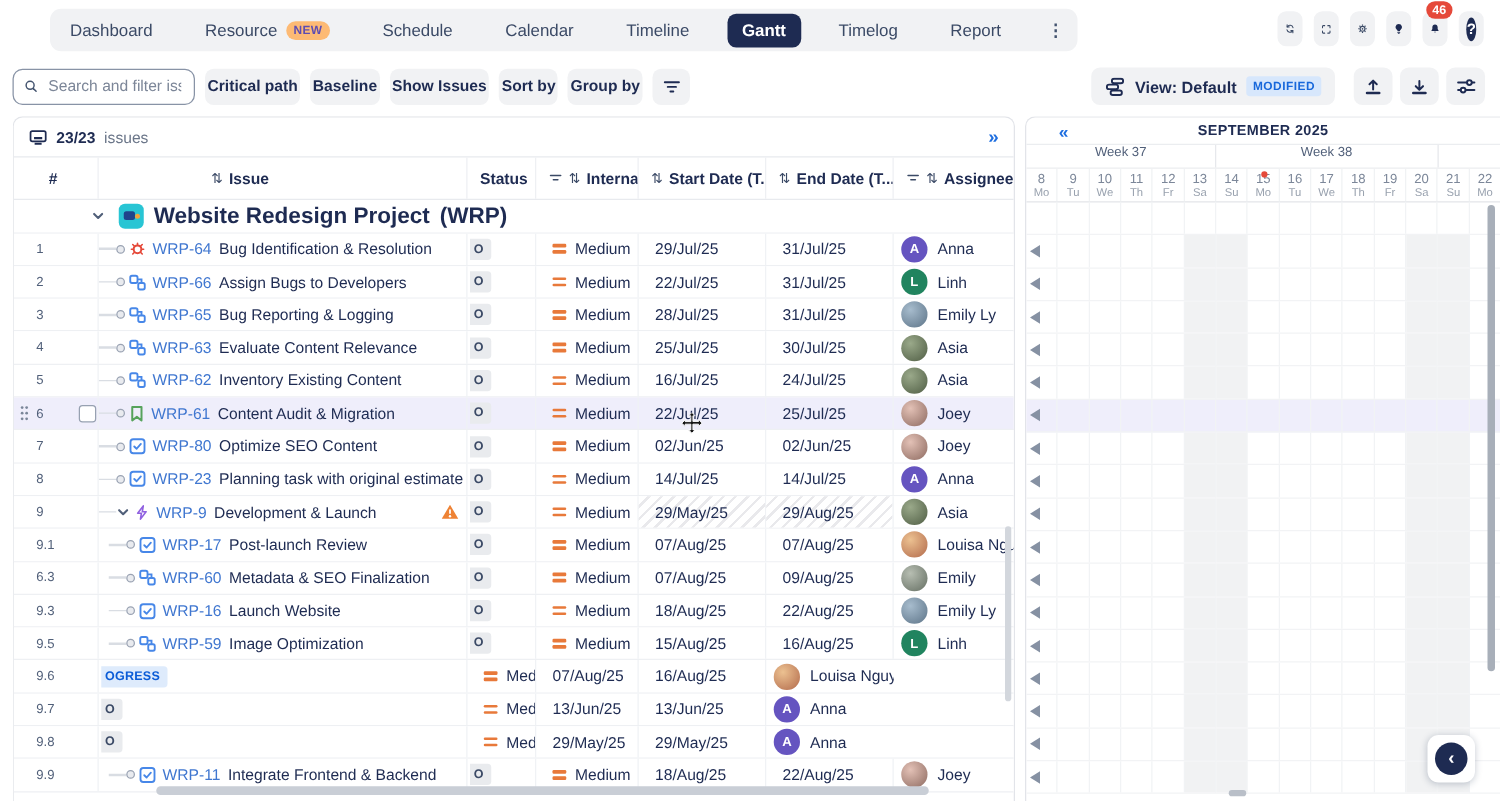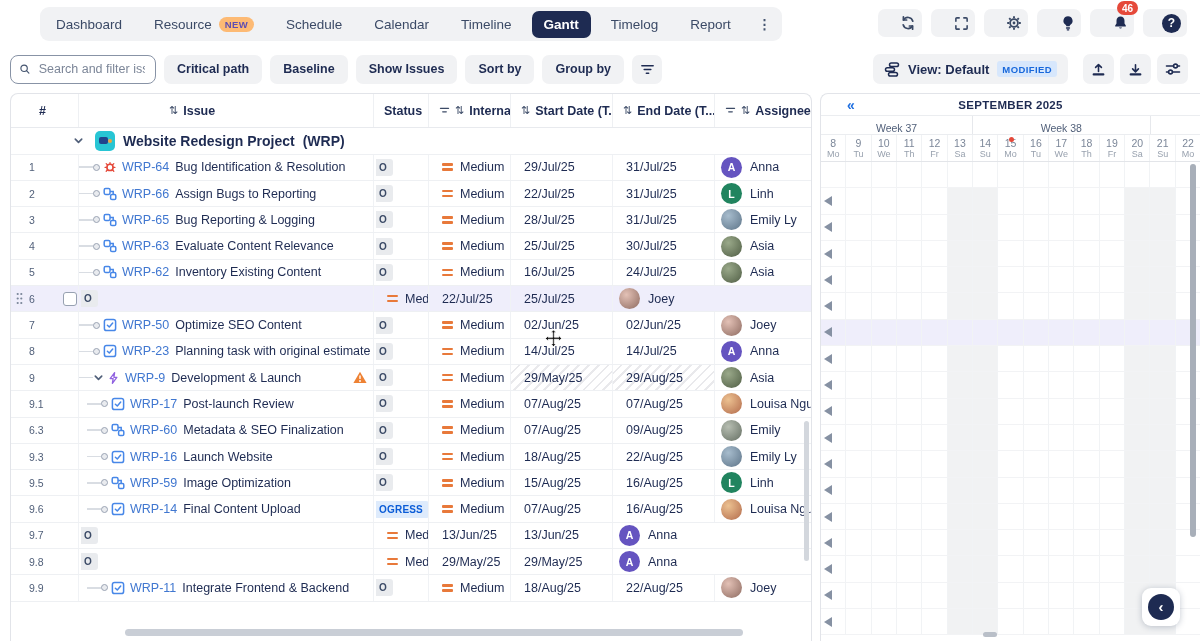--- a/index.html
+++ b/index.html
@@ -4,43 +4,43 @@
 <style>
   html,body{margin:0;padding:0}
   body{
     width:1200px;height:641px;overflow:hidden;position:relative;
     background:#fff;color:#1e2b52;
     font-family:"Liberation Sans",sans-serif;
   }
   
   .topbar{position:relative;height:46px}
   .nav-pill{position:absolute;left:40px;top:7px;display:flex;align-items:center;
-    background:#f1f2f4;border-radius:9px;padding:3px 4px;gap:8px}
+    background:#f1f2f4;border-radius:9px;padding:3px 4px;gap:18px}
   .tab{border:0;background:transparent;font-family:inherit;font-size:13.5px;font-weight:400;
     color:#3b4a66;padding:6px 12px;border-radius:7px;display:flex;align-items:center;gap:7px;cursor:pointer;white-space:nowrap}
   .tab.active{background:#1e2b52;color:#fff;font-weight:700}
   .tab.overflow{padding:6px 7px;font-weight:700;color:#44546f}
   .badge-new{background:#fdba74;color:#5e4db2;font-size:9.5px;font-weight:700;
     padding:2px 6px;border-radius:8px;letter-spacing:.3px}
   .top-icons{position:absolute;right:13px;top:9px;display:flex;gap:9px}
-  .tool-ic{width:44px;height:28px;border-radius:7px;background:#f1f2f4;border:0;
+  .tool-ic{width:20px;height:28px;border-radius:7px;background:#f1f2f4;border:0;
     display:flex;align-items:center;justify-content:flex-end;position:relative;cursor:pointer}
   .notif-badge{position:absolute;top:-8px;right:-4px;background:#e5493a;color:#fff;
     font-size:10px;font-weight:700;padding:1.5px 5px;border-radius:9px}
   .help-circle{width:19px;height:19px;border-radius:50%;background:#1e2b52;color:#fff;
     font-size:12px;font-weight:700;display:flex;align-items:center;justify-content:center}
   
   .toolbar{position:absolute;top:52px;left:0;right:0;height:34px;display:flex;align-items:center;gap:8px;padding-left:10px}
   .search{display:flex;align-items:center;gap:6px;width:146px;height:29px;border:1px solid #8893a6;
     border-radius:8px;padding:0 8px;background:#fff;box-sizing:border-box}
   .search input{border:0;outline:0;width:100%;font-family:inherit;font-size:12.5px;color:#1e2b52;background:transparent}
   .search input::placeholder{color:#7c8698}
   #tb-buttons{display:flex;gap:8px}
   .tb-btn{height:29px;border:0;border-radius:7px;background:#f1f2f4;color:#1e2b52;
-    font-family:inherit;font-weight:700;font-size:12.5px;padding:0 13px;cursor:pointer;white-space:nowrap}
+    font-family:inherit;font-weight:700;font-size:12.5px;padding:0 2px;cursor:pointer;white-space:nowrap}
   .tb-filter{width:30px;height:29px;border:0;border-radius:7px;background:#f1f2f4;
     display:flex;align-items:center;justify-content:center;cursor:pointer}
   .toolbar-right{position:absolute;right:12px;top:2px;display:flex;align-items:center;gap:6px}
   .view-btn{height:30px;display:flex;align-items:center;gap:8px;background:#f1f2f4;border:0;border-radius:7px;
     padding:0 11px;font-family:inherit;font-weight:700;font-size:13px;color:#1e2b52;cursor:pointer;margin-right:9px}
   .mod-badge{background:#d7e7fc;color:#1868db;font-size:9.5px;font-weight:700;padding:2.5px 5px;
     border-radius:3px;letter-spacing:.4px}
   .sq-btn{width:31px;height:30px;border:0;border-radius:7px;background:#f1f2f4;
     display:flex;align-items:center;justify-content:center;cursor:pointer}
   
@@ -84,33 +84,33 @@
     padding:3px 6px 3px 3px;border-radius:0 3px 3px 0;letter-spacing:.2px}
   .chip.prog{background:#deebfc;color:#0b5cd7}
   .c-priority{gap:7px;padding-left:13px}
   .pr-ic{width:11px;display:flex;flex-direction:column;gap:2.5px;flex:none}
   .pr-ic i{height:2.5px;background:#e8793a;border-radius:1px;display:block}
   .c-date{padding-left:13px}
   .c-date.hatched{background:repeating-linear-gradient(135deg,#fff 0 5px,#e9e9ec 5px 7px)}
   .c-assignee{gap:8px;padding-left:6px}
   .avatar{width:21px;height:21px;border-radius:50%;flex:none;display:flex;align-items:center;
     justify-content:center;color:#fff;font-size:10.5px;font-weight:700}
-  .row-project{display:flex;align-items:center;gap:8px;padding-left:62px;font-weight:700;font-size:14px;height:26.6px;border-bottom:1px solid #eef0f3;box-sizing:border-box}
+  .row-project{display:flex;align-items:center;gap:8px;padding-left:62px;font-weight:700;font-size:18px;height:26.6px;border-bottom:1px solid #eef0f3;box-sizing:border-box}
   .proj-avatar{width:20px;height:20px;border-radius:5px;background:#28c5d4;position:relative;flex:none}
   .proj-avatar .pa-bar{position:absolute;left:4px;top:6px;width:9px;height:7px;background:#20448c;border-radius:2px}
   .proj-avatar .pa-dot{position:absolute;right:3px;top:8px;width:4px;height:4px;background:#f2a33c;border-radius:50%}
   .t-vscroll{position:absolute;right:2px;top:327px;width:5px;height:140px;background:#d3d7dd;border-radius:3px}
   
   .gantt-panel{position:absolute;left:810px;right:0;top:0;bottom:0;background:#fff;
     border:1px solid #e2e4e9;border-right:0;border-bottom:0;border-radius:8px 0 0 0;overflow:hidden;box-sizing:border-box}
   .g-month{height:21px;display:flex;align-items:center;justify-content:center;border-bottom:1px solid #ebedf0;
     font-weight:700;font-size:11.5px;letter-spacing:.3px;position:relative}
   .collapse{position:absolute;left:26px;color:#1f6fe0;font-weight:700;font-size:14px;cursor:pointer;line-height:1}
   .g-weeks{height:18px;display:flex;border-bottom:1px solid #ebedf0;font-size:10.5px;color:#505f79}
-  .g-week{display:flex;align-items:flex-end;justify-content:center;border-right:1px solid #e6e8ec;flex:none;box-sizing:border-box}
+  .g-week{display:flex;align-items:flex-start;justify-content:center;border-right:1px solid #e6e8ec;flex:none;box-sizing:border-box}
   .g-days{height:27px;display:flex;border-bottom:1px solid #e3e5e9;position:relative;box-sizing:border-box}
   .g-day{flex:none;width:25.35px;border-right:1px solid #f0f2f4;text-align:center;padding-top:3px;
     line-height:11px;box-sizing:border-box;cursor:pointer}
   .g-day .n{font-size:10.5px;color:#7c8799;display:block}
   .g-day .w{font-size:9px;color:#98a1ae;display:block}
   .today-dot{position:absolute;width:5px;height:5px;border-radius:50%;background:#e5493a;top:2px}
   .g-row{display:flex;height:26.3px;border-bottom:1px solid #f2f3f5;position:relative;box-sizing:border-box}
   .g-row.selected{background:#efeefb}
   .g-cell{flex:none;width:25.35px;border-right:1px solid #f1f3f5;height:100%;box-sizing:border-box}
   .g-cell.we{background:#f1f2f3}
@@ -251,20 +251,30 @@
             <path d="M1.5 4h13M1.5 10h13"></path>
             <circle cx="10.5" cy="4" r="1.9" fill="#fff"></circle>
             <circle cx="5.5" cy="10" r="1.9" fill="#fff"></circle>
           </svg>
       </button>
     </div>
   </div>
 
   <div class="main">
     <section class="table-panel">
+      <div class="panel-head">
+        <svg width="15" height="14" viewBox="0 0 16 15" fill="none" stroke="#1e2b52" stroke-width="1.5">
+            <rect x="1.5" y="2" width="13" height="8.8" rx="1.5"></rect>
+            <path d="M4.5 8h7" stroke-width="1.8"></path>
+            <path d="M5 12.8h6" stroke-width="1.8"></path>
+          </svg>
+        <b>23/23</b>
+        <span class="word">issues</span>
+        <span class="expand">»</span>
+      </div>
       <div class="col-head grid-cols" id="col-head">
           <div class="hc hc-num">
             <span>#</span>
           </div>
           <div class="hc hc-issue">
             <span class="sort-glyph">⇅</span>
             <span>Issue</span>
           </div>
           <div class="hc hc-status">
             <span>Status</span>
@@ -353,21 +363,21 @@
               <span class="t-line"></span>
               <span class="t-dot"></span>
               <span class="type-ic">
                 <svg width="14" height="14" viewBox="0 0 14 14" fill="none" stroke="#4787e8" stroke-width="1.5">
                   <rect x="1.2" y="1.6" width="5.8" height="5.8" rx="1.4"></rect>
                   <rect x="7.6" y="7.4" width="5.2" height="5.2" rx="1.4"></rect>
                   <path d="M7 4.5h3.2V7.4"></path>
                 </svg>
               </span>
               <a class="key">WRP-66</a>
-              <span class="summary">Assign Bugs to Reporting</span>
+              <span class="summary">Assign Bugs to Developers</span>
             </div>
             <div class="cell c-status">
               <span class="chip">O</span>
             </div>
             <div class="cell c-priority">
               <span class="pr-ic">
                 <i></i>
                 <i></i>
               </span>
               <span>Medium</span>
@@ -503,20 +513,31 @@
                   <circle cx="1.7" cy="2" r="1.1"></circle>
                   <circle cx="5.3" cy="2" r="1.1"></circle>
                   <circle cx="1.7" cy="6.5" r="1.1"></circle>
                   <circle cx="5.3" cy="6.5" r="1.1"></circle>
                   <circle cx="1.7" cy="11" r="1.1"></circle>
                   <circle cx="5.3" cy="11" r="1.1"></circle>
                 </svg></span>
               <span class="row-check"></span>
               <span>6</span>
             </div>
+            <div class="cell c-issue">
+              <span class="t-line"></span>
+              <span class="t-dot"></span>
+              <span class="type-ic">
+                <svg width="13" height="14" viewBox="0 0 13 14" fill="none" stroke="#57a35c" stroke-width="1.6" stroke-linejoin="round">
+                  <path d="M2.8 1.6h7.4v10.8L6.5 9.5l-3.7 2.9z"></path>
+                </svg>
+              </span>
+              <a class="key">WRP-61</a>
+              <span class="summary">Content Audit &amp; Migration</span>
+            </div>
             <div class="cell c-status">
               <span class="chip">O</span>
             </div>
             <div class="cell c-priority">
               <span class="pr-ic">
                 <i></i>
                 <i></i>
               </span>
               <span>Medium</span>
             </div>
@@ -537,21 +558,21 @@
             </div>
             <div class="cell c-issue">
               <span class="t-line"></span>
               <span class="t-dot"></span>
               <span class="type-ic">
                 <svg width="14" height="14" viewBox="0 0 14 14" fill="none" stroke="#4787e8" stroke-width="1.5">
                   <rect x="1.4" y="1.4" width="11.2" height="11.2" rx="2.2"></rect>
                   <path d="M4.4 7.2 6.3 9l3.4-3.9" stroke-linecap="round" stroke-linejoin="round"></path>
                 </svg>
               </span>
-              <a class="key">WRP-50</a>
+              <a class="key">WRP-80</a>
               <span class="summary">Optimize SEO Content</span>
             </div>
             <div class="cell c-status">
               <span class="chip">O</span>
             </div>
             <div class="cell c-priority">
               <span class="pr-ic">
                 <i></i>
                 <i></i>
               </span>
@@ -796,32 +817,20 @@
               <span>16/Aug/25</span>
             </div>
             <div class="cell c-assignee">
               <span class="avatar" style="background: rgb(33, 132, 95);">L</span>
               <span>Linh</span>
             </div>
           </div>
           <div class="row grid-cols">
             <div class="cell c-num">
               <span>9.6</span>
-            </div>
-            <div class="cell c-issue">
-              <span class="t-line l2"></span>
-              <span class="t-dot"></span>
-              <span class="type-ic">
-                <svg width="14" height="14" viewBox="0 0 14 14" fill="none" stroke="#4787e8" stroke-width="1.5">
-                  <rect x="1.4" y="1.4" width="11.2" height="11.2" rx="2.2"></rect>
-                  <path d="M4.4 7.2 6.3 9l3.4-3.9" stroke-linecap="round" stroke-linejoin="round"></path>
-                </svg>
-              </span>
-              <a class="key">WRP-14</a>
-              <span class="summary">Final Content Upload</span>
             </div>
             <div class="cell c-status">
               <span class="chip prog">OGRESS</span>
             </div>
             <div class="cell c-priority">
               <span class="pr-ic">
                 <i></i>
                 <i></i>
               </span>
               <span>Medium</span>

